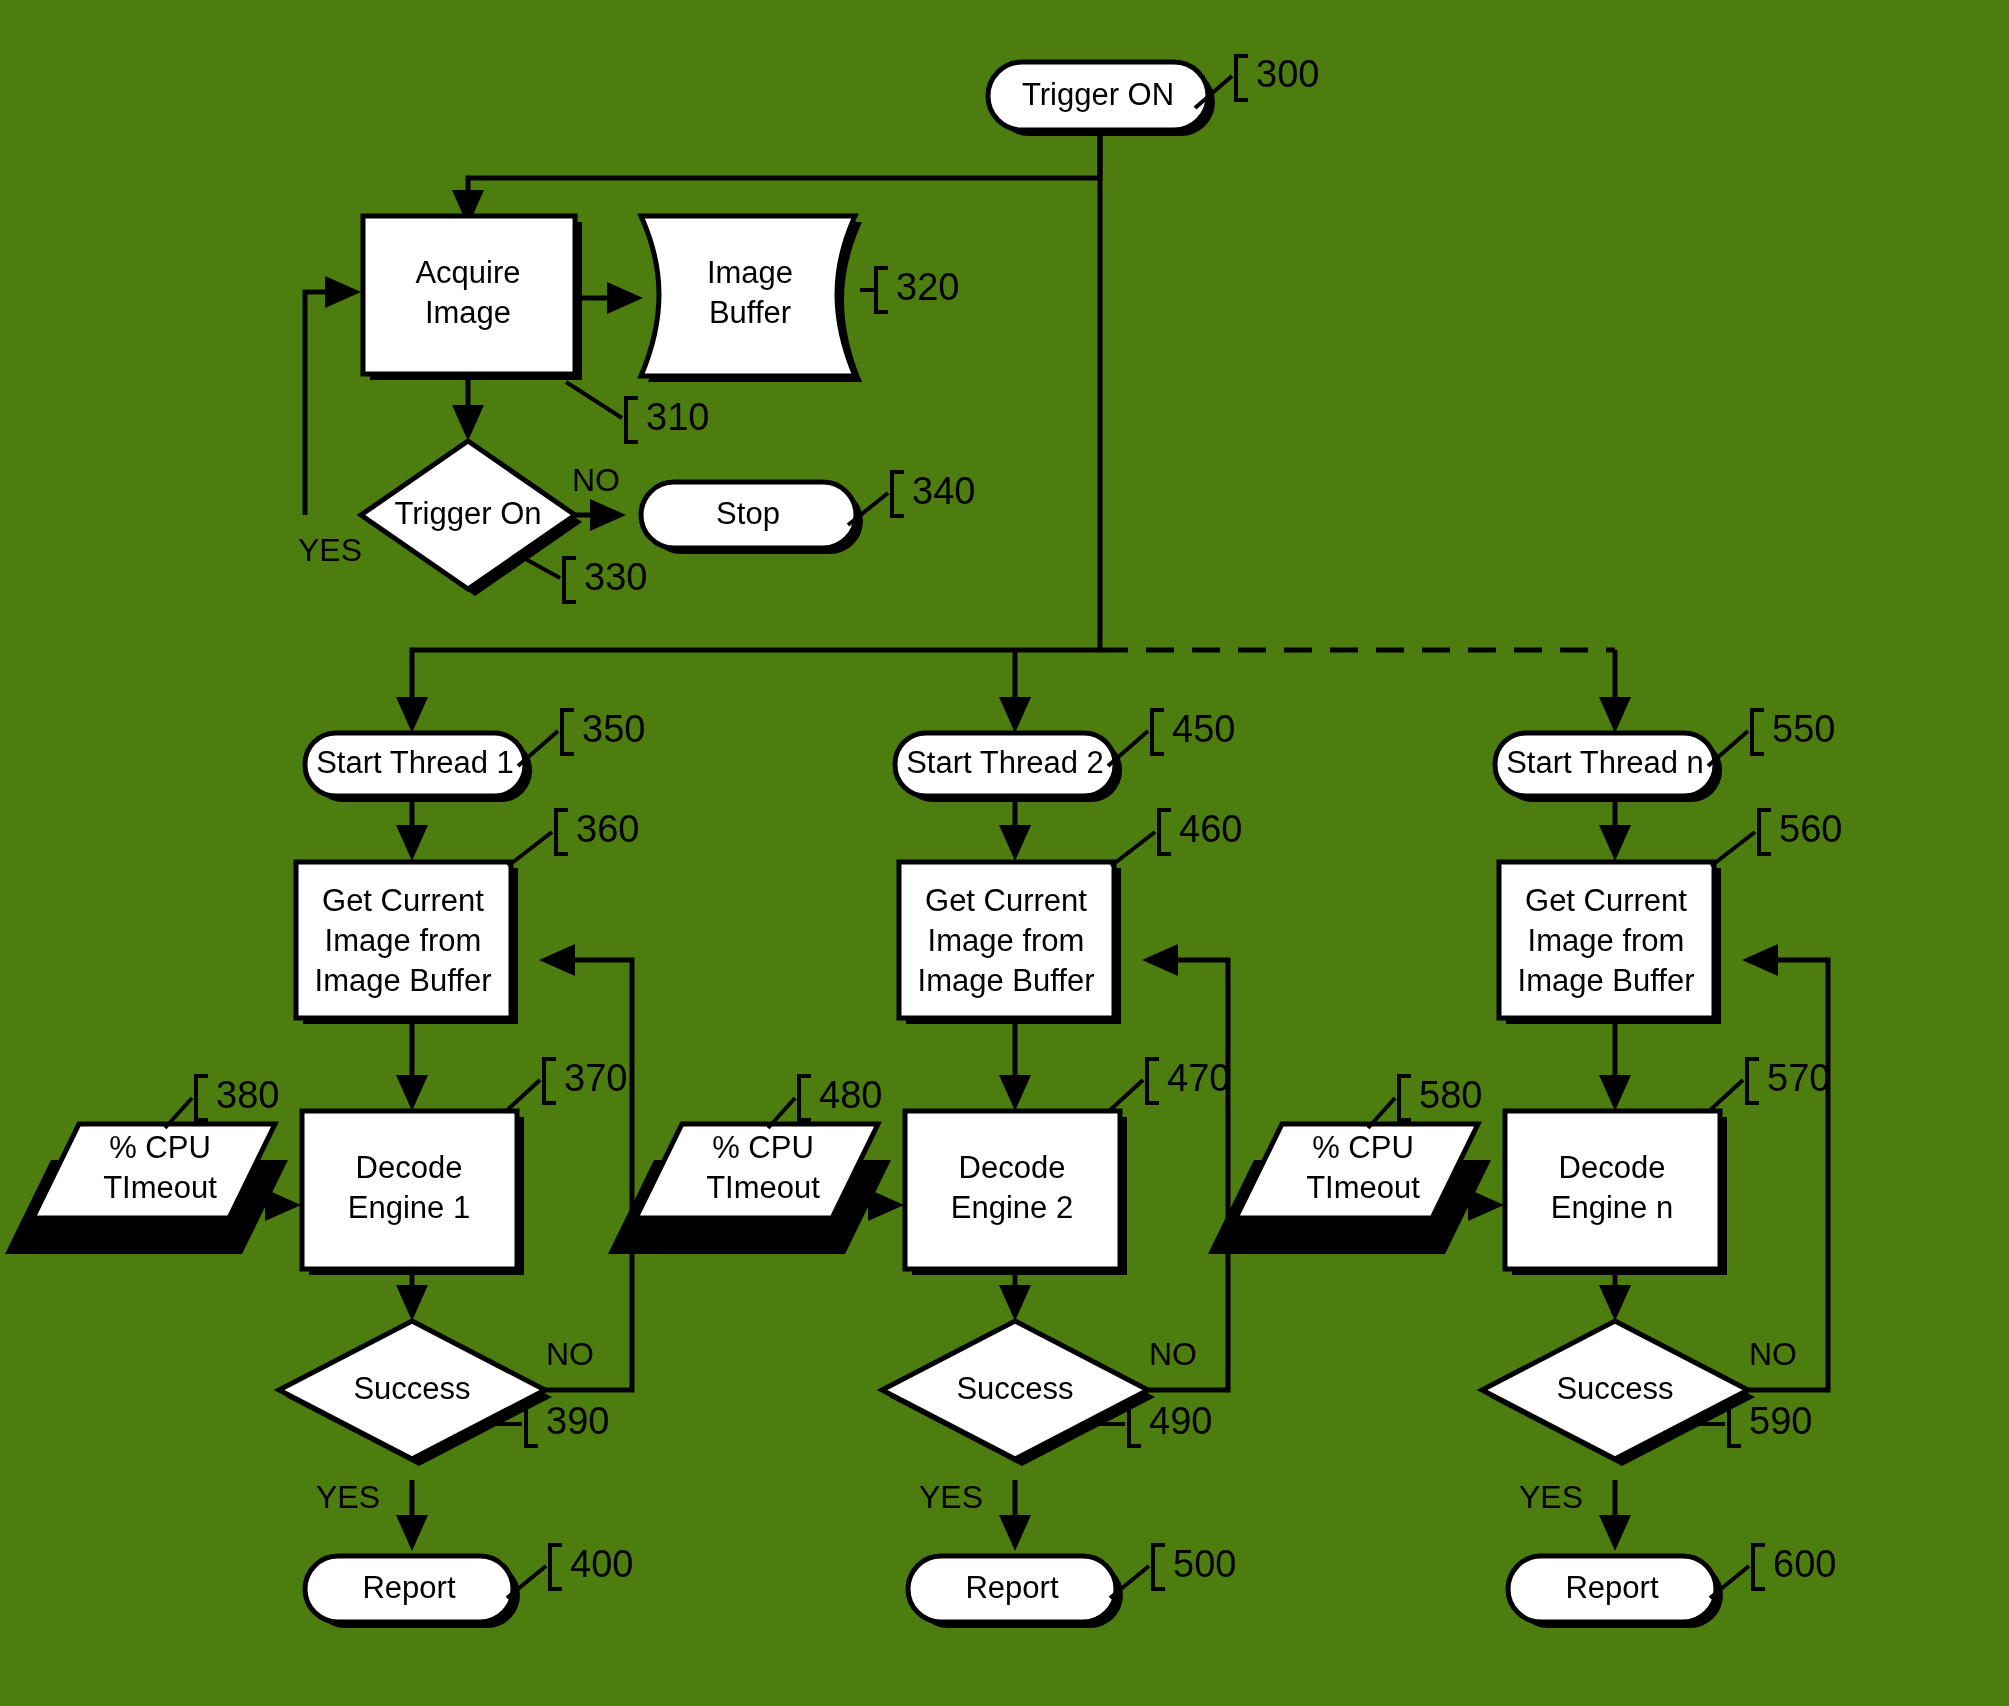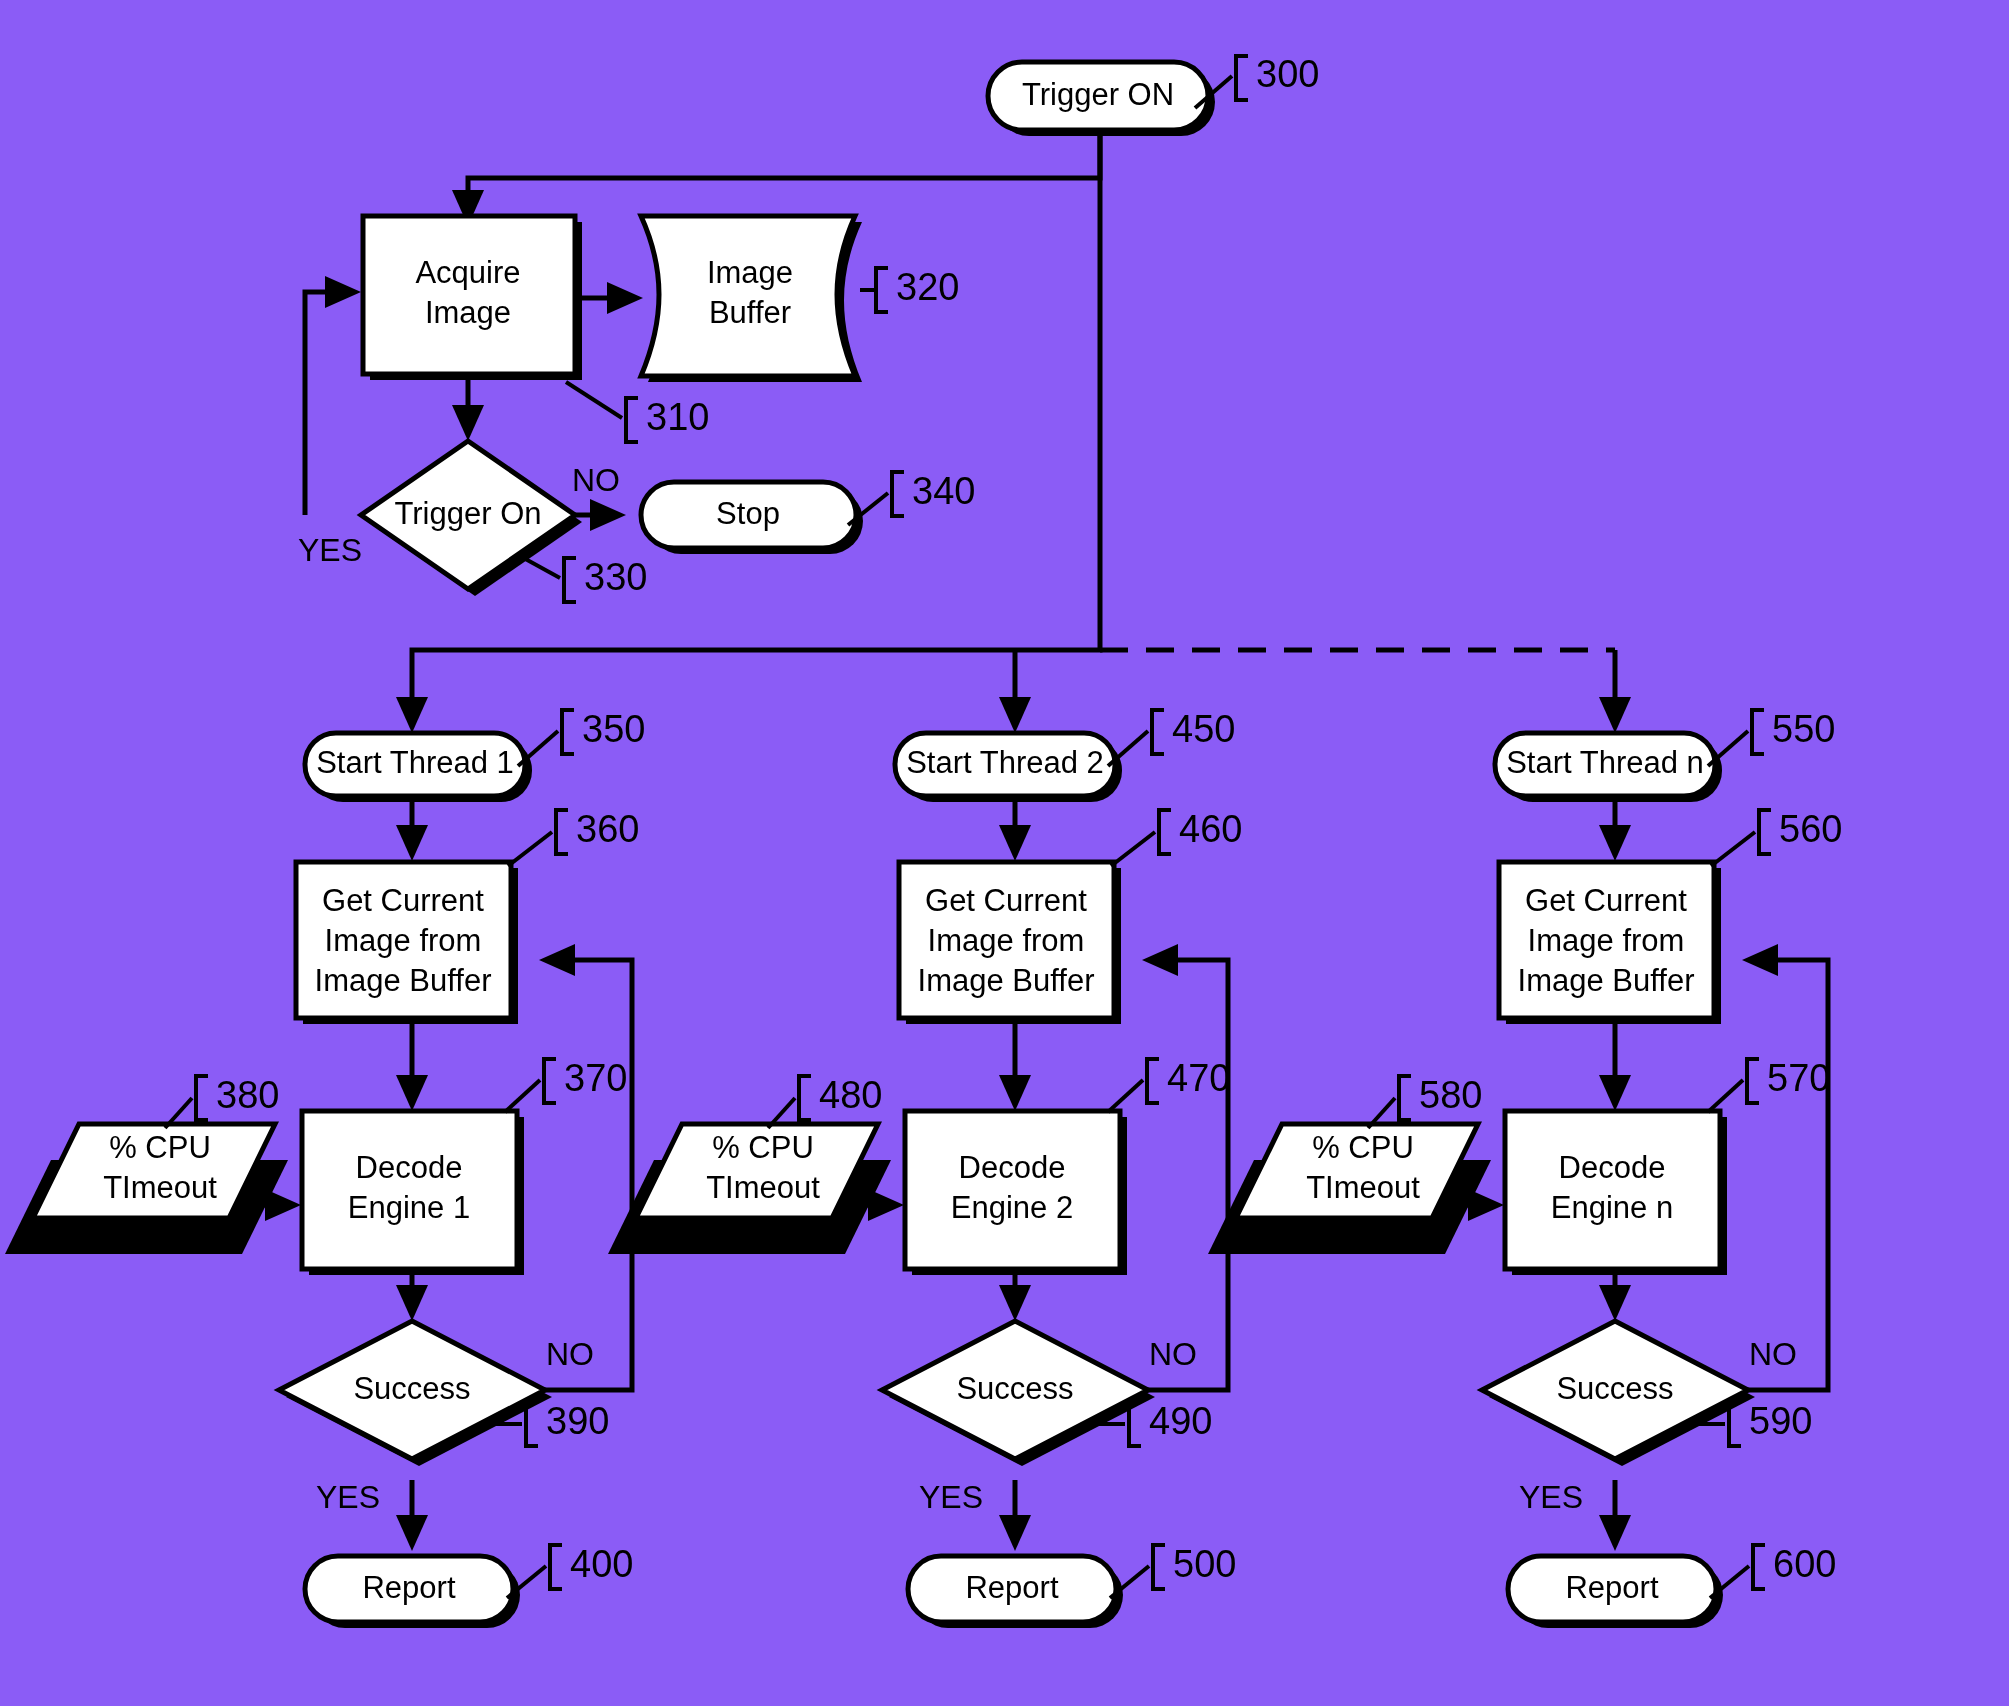--- a/index.html
+++ b/index.html
@@ -8,21 +8,21 @@
     background: #ffffff;
   }
   body {
     font-family: "Liberation Sans", sans-serif;
     color: #000000;
   }
   #diagram-root {
     position: relative;
     width: 2009px;
     height: 1706px;
-    background: #8b5cf6;
+    background: #4d7c0f;
     overflow: hidden;
   }
   svg.flow-canvas {
     position: absolute;
     left: 0;
     top: 0;
     width: 2009px;
     height: 1706px;
   }
   .shape-stroke {

